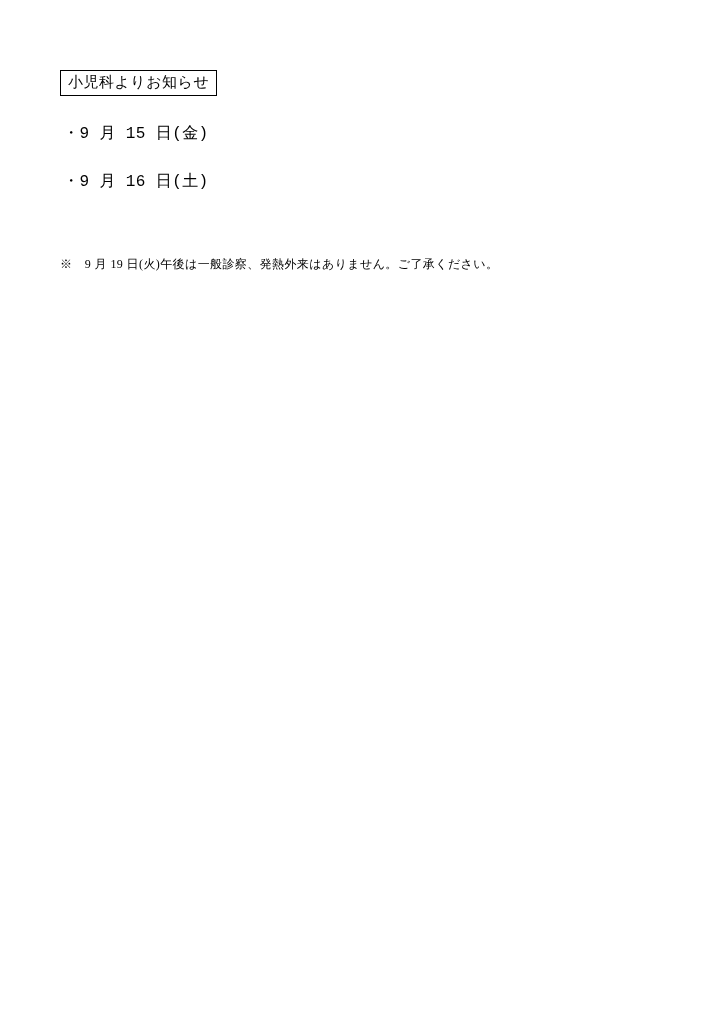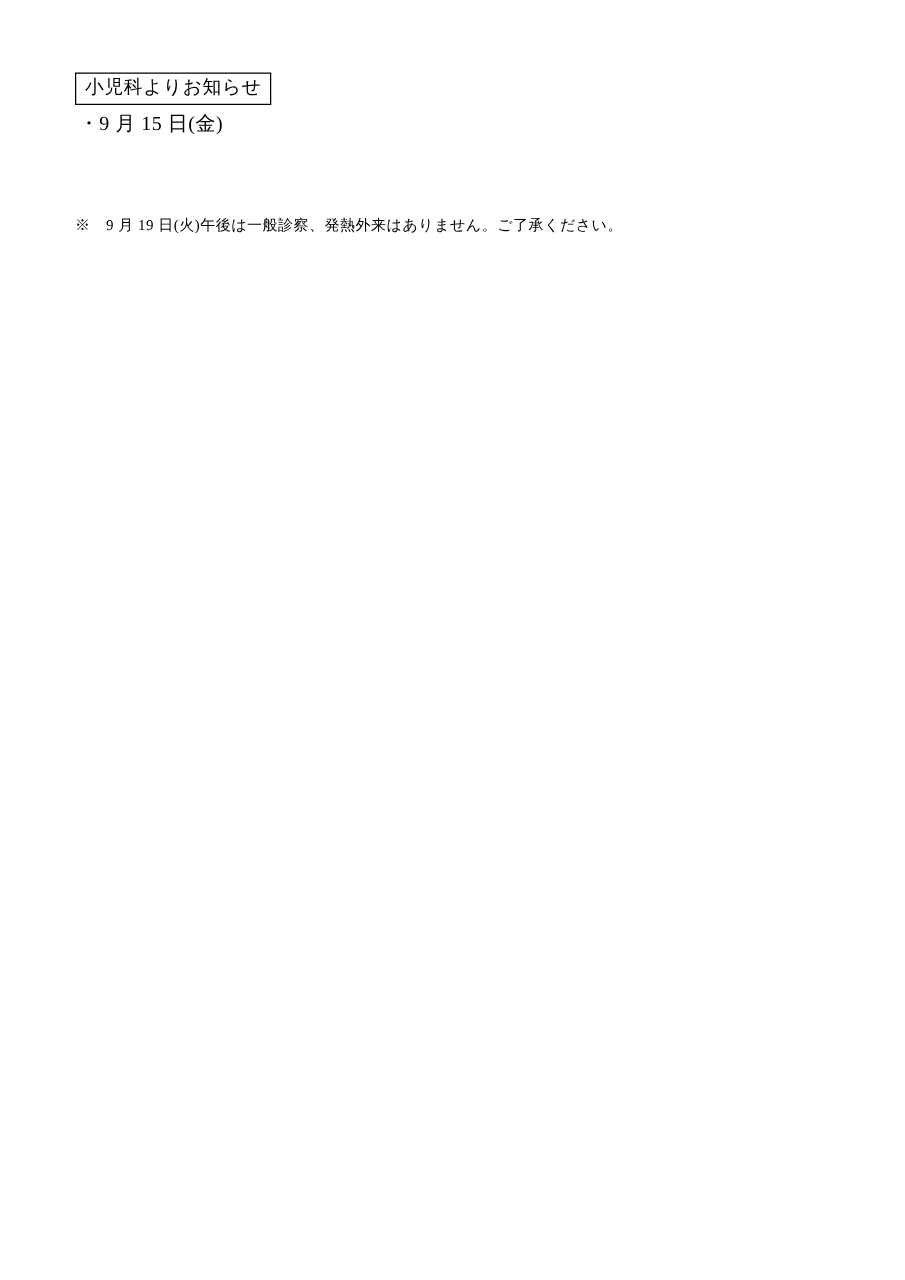--- a/index.html
+++ b/index.html
@@ -16,21 +16,21 @@
     overflow: hidden;
   }
   .page {
     position: absolute;
     inset: 0;
     background: #ffffff;
   }
   .doc-body {
     position: absolute;
     left: 60px;
-    top: 58px;
+    top: 70px;
     right: 55px;
   }
   .title-box {
     display: inline-block;
     border: 1px solid #000000;
     padding: 3px 7px 4px 7px;
     font-size: 15px;
     line-height: 1.15;
     letter-spacing: 0.5px;
     white-space: nowrap;
@@ -43,40 +43,42 @@
   }
   .date-list {
     margin: 0;
     padding: 0;
     list-style: none;
   }
   .date-list li {
     font-size: 16px;
     line-height: 1.2;
     letter-spacing: 0.4px;
-    margin-top: 6px;
+    margin-top: 29px;
     padding-left: 3px;
+    font-family: Liberation Mono, monospace;
   }
   .note {
     margin-top: 64px;
     font-size: 12px;
     line-height: 1.2;
     letter-spacing: 0.4px;
     white-space: nowrap;
   }
 </style>
 </head>
 <body>
 
 <div class="page">
   <div class="doc-body">
 
     <div class="title-box">小児科よりお知らせ</div>
 
 
     <ul class="date-list">
       <li>・9 月 15 日(金)</li>
+      <li>・9 月 16 日(土)</li>
     </ul>
 
     <p class="note">※　9 月 19 日(火)午後は一般診察、発熱外来はありません。ご了承ください。</p>
 
   </div>
 </div>
 
 </body></html>

